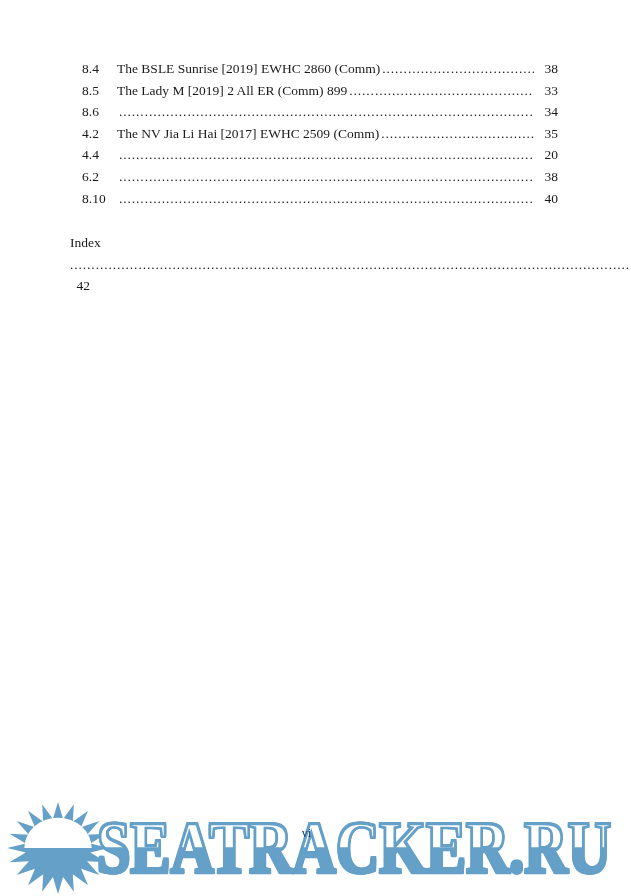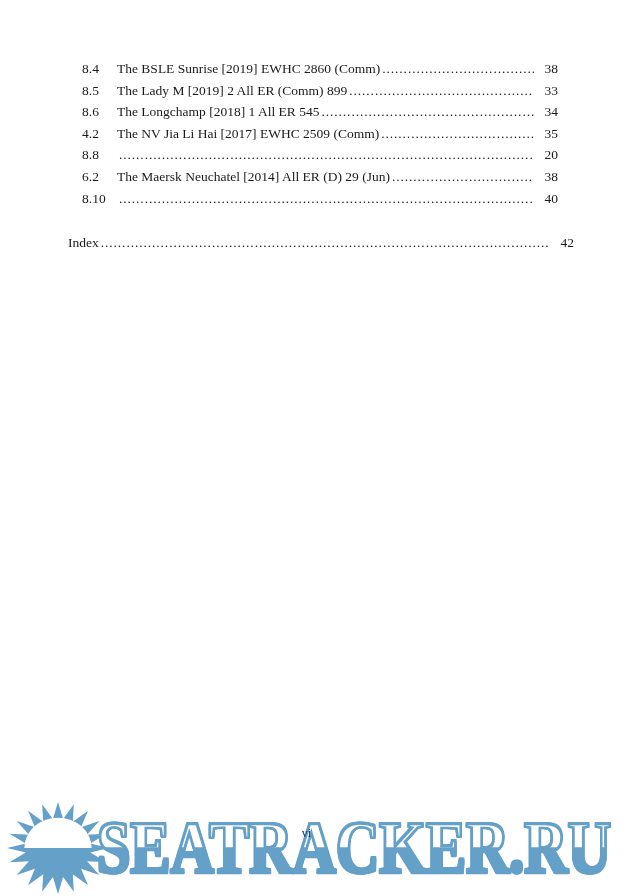--- a/index.html
+++ b/index.html
@@ -48,21 +48,22 @@
   }
   .toc-page {
     flex: none;
     min-width: 20px;
     text-align: right;
   }
   .index-row {
     position: absolute;
     top: 232px;
     left: 68px;
-    right: 57px;
+    right: 67px;
+    flex-direction: column;
   }
 
   
   .page-num {
     position: absolute;
     top: 826px;
     left: 0;
     width: 557px;
     text-align: center;
     font-size: 12px;
@@ -134,41 +135,39 @@
 
     <div class="toc-row">
       <span class="toc-num">8.5</span>
       <span class="toc-title">The Lady M [2019] 2 All ER (Comm) 899</span>
       <span class="dots">............................................................................................................................................................................................................................................................................................................</span>
       <span class="toc-page">33</span>
     </div>
 
     <div class="toc-row">
       <span class="toc-num">8.6</span>
-      <span class="toc-title">The Longchamp [2018] 1 All ER 545</span>
       <span class="dots">............................................................................................................................................................................................................................................................................................................</span>
       <span class="toc-page">34</span>
     </div>
 
     <div class="toc-row">
       <span class="toc-num">4.2</span>
       <span class="toc-title">The NV Jia Li Hai [2017] EWHC 2509 (Comm)</span>
       <span class="dots">............................................................................................................................................................................................................................................................................................................</span>
       <span class="toc-page">35</span>
     </div>
 
     <div class="toc-row">
-      <span class="toc-num">8.8</span>
+      <span class="toc-num">4.4</span>
       <span class="dots">............................................................................................................................................................................................................................................................................................................</span>
       <span class="toc-page">20</span>
     </div>
 
     <div class="toc-row">
       <span class="toc-num">6.2</span>
-      <span class="toc-title">The Maersk Neuchatel [2014] All ER (D) 29 (Jun)</span>
       <span class="dots">............................................................................................................................................................................................................................................................................................................</span>
       <span class="toc-page">38</span>
     </div>
 
     <div class="toc-row">
       <span class="toc-num">8.10</span>
       <span class="dots">............................................................................................................................................................................................................................................................................................................</span>
       <span class="toc-page">40</span>
     </div>
 

